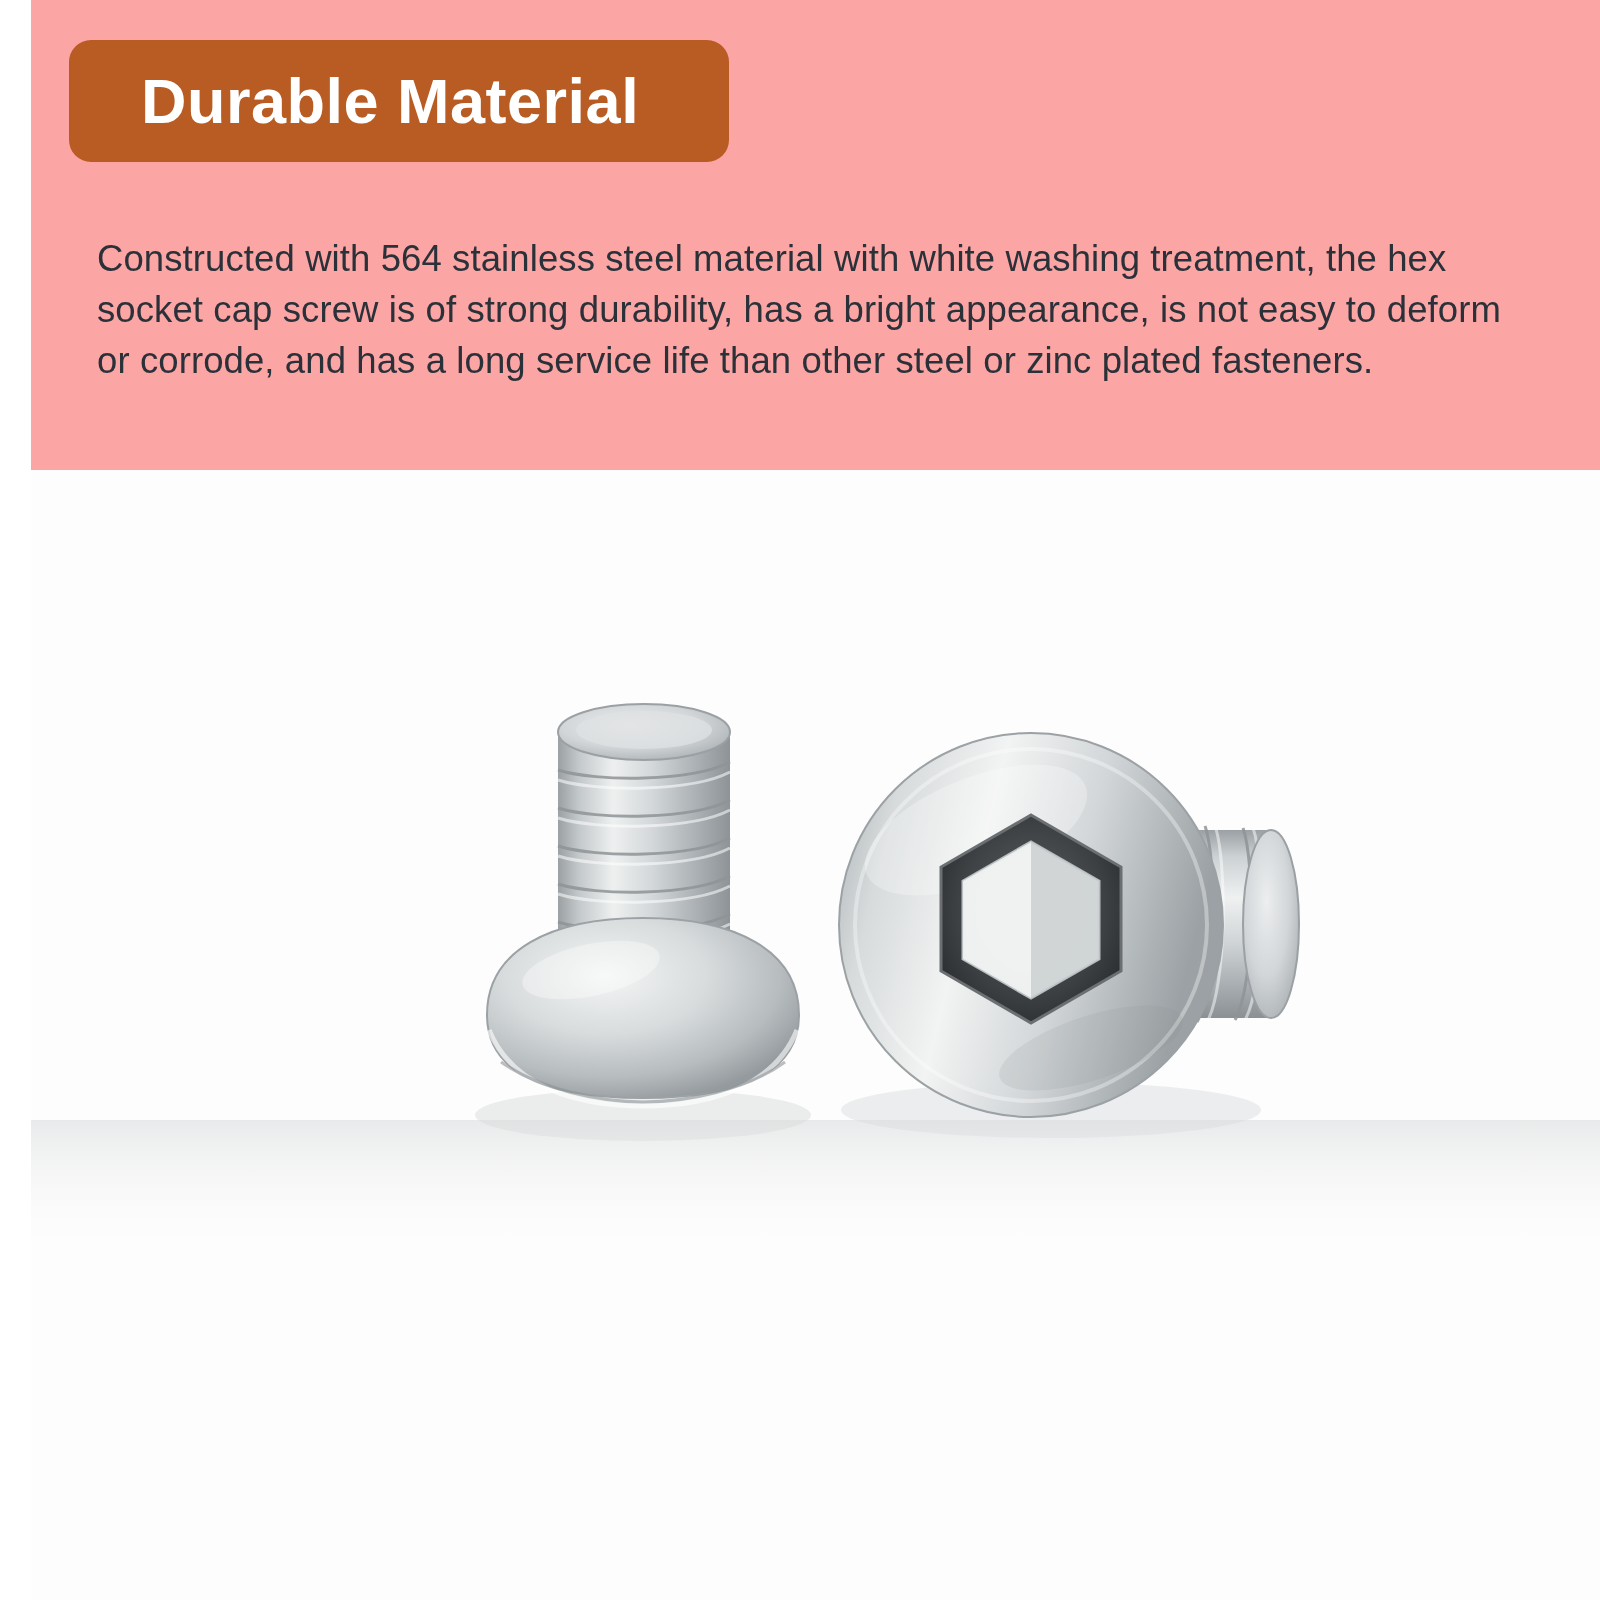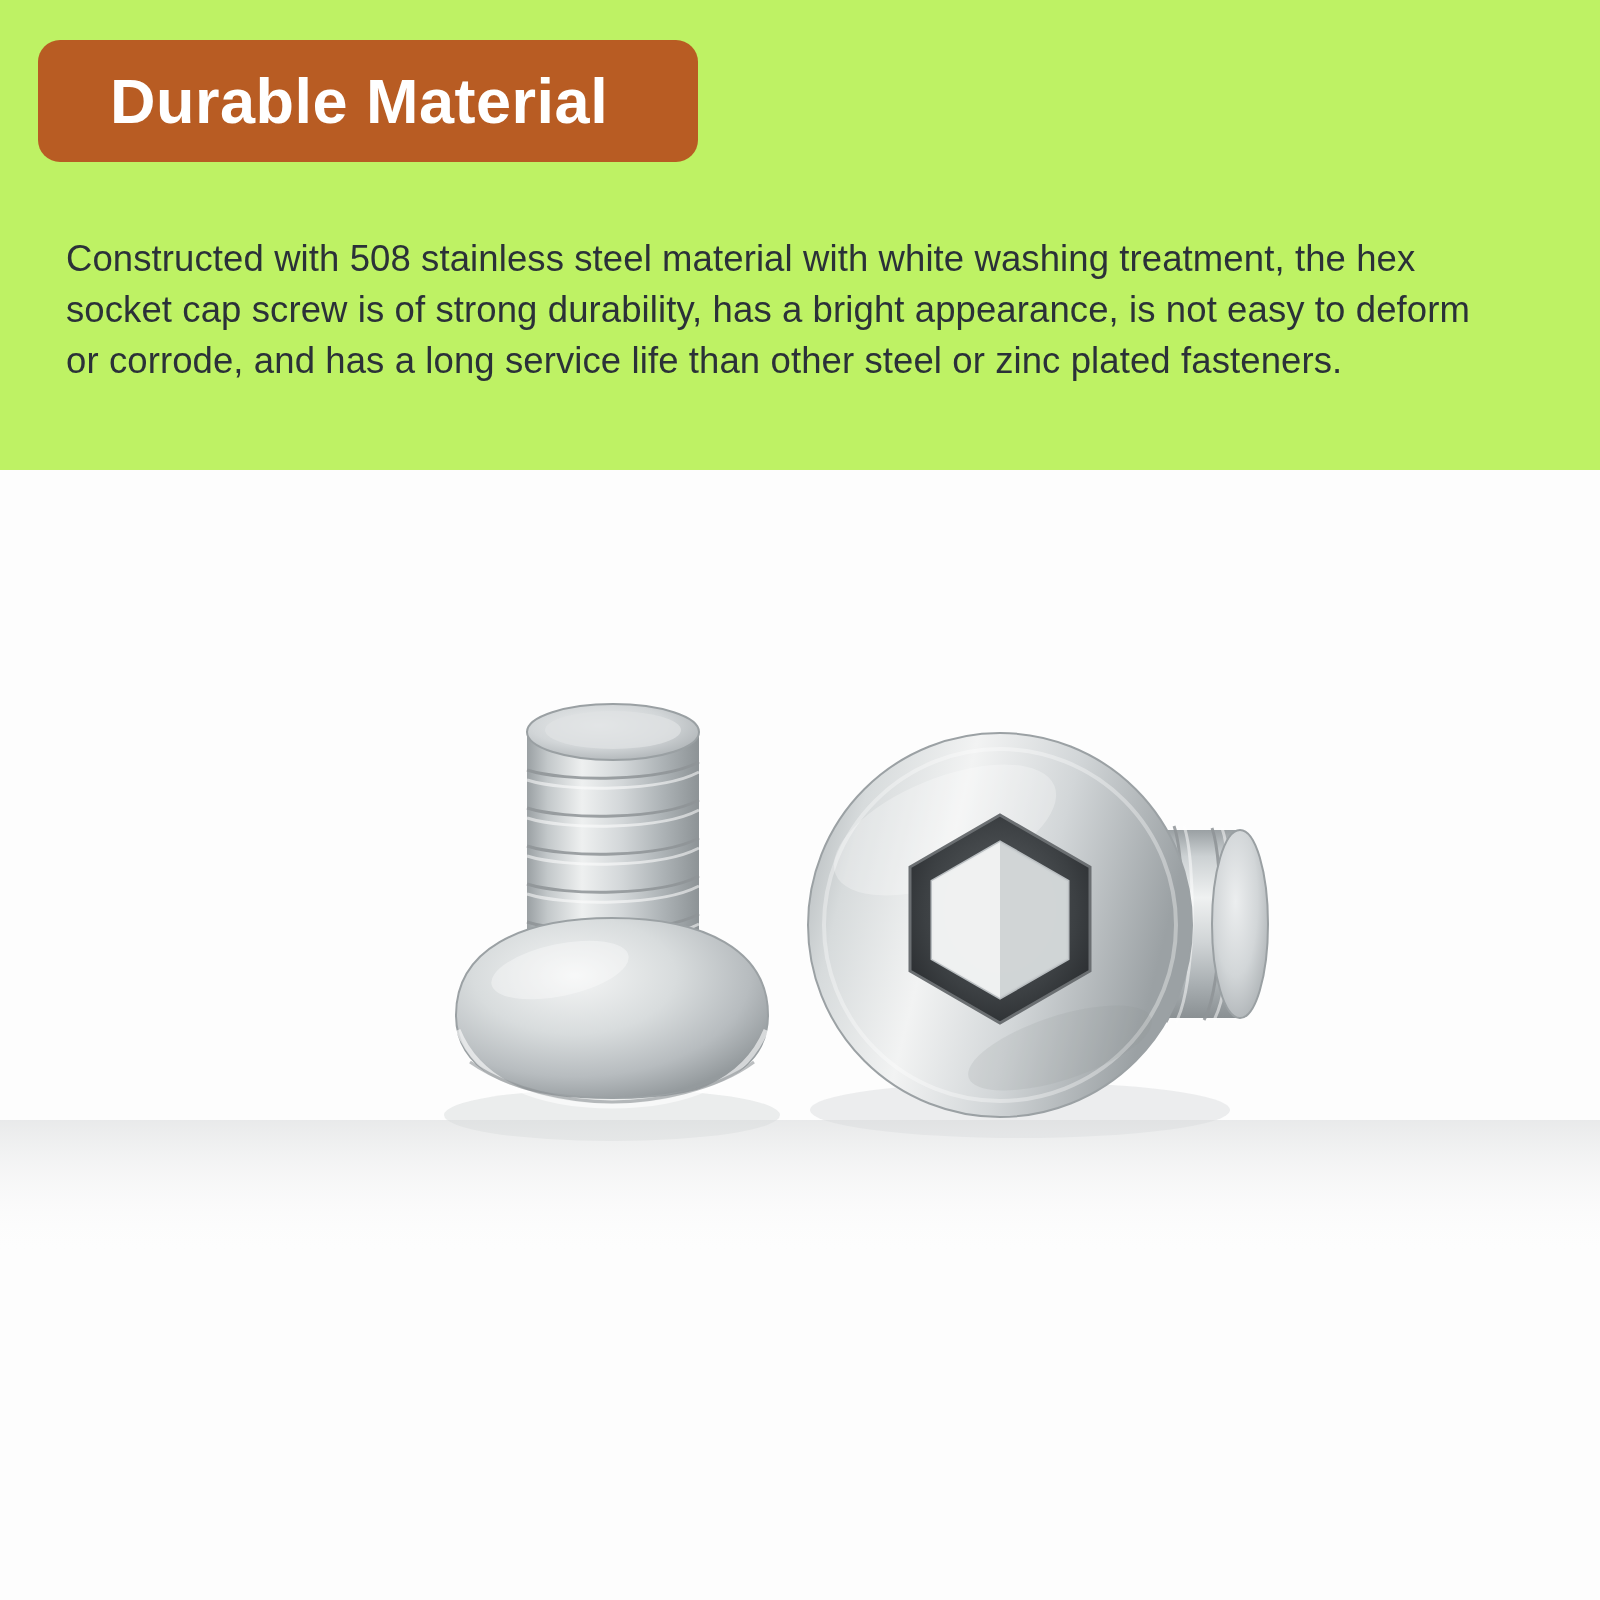--- a/index.html
+++ b/index.html
@@ -11,21 +11,22 @@
     height: 1600px;
     background: #ffffff;
     font-family: "Liberation Sans", sans-serif;
     overflow: hidden;
     position: relative;
   }
 
   .page {
     position: absolute;
     inset: 0;
-    background: #bef264;
+    background: #fca5a5;
+    margin-left: 31px;
   }
 
   
   .badge {
     position: absolute;
     left: 38px;
     top: 40px;
     min-width: 660px;
     height: 122px;
     background: #b85c23;
@@ -75,21 +76,21 @@
 </style>
 </head>
 <body>
 
 <div class="page">
 
   <div class="badge">
     <span class="badge-text">Durable Material</span>
   </div>
 
-  <p class="body-copy">Constructed with 508 stainless steel material with white washing treatment, the hex socket cap screw is of strong durability, has a bright appearance, is not easy to deform or corrode, and has a long service life than other steel or zinc plated fasteners.</p>
+  <p class="body-copy">Constructed with 564 stainless steel material with white washing treatment, the hex socket cap screw is of strong durability, has a bright appearance, is not easy to deform or corrode, and has a long service life than other steel or zinc plated fasteners.</p>
 
   <div class="photo">
     <svg class="screw-svg" width="1600" height="1130" viewBox="0 0 1600 1130">
       <defs>
         <linearGradient id="shaftGrad" x1="0" y1="0" x2="1" y2="0">
           <stop offset="0%" stop-color="#9aa0a3"></stop>
           <stop offset="12%" stop-color="#c3c8ca"></stop>
           <stop offset="32%" stop-color="#eef0f0"></stop>
           <stop offset="55%" stop-color="#d3d7d9"></stop>
           <stop offset="78%" stop-color="#aeb4b7"></stop>

